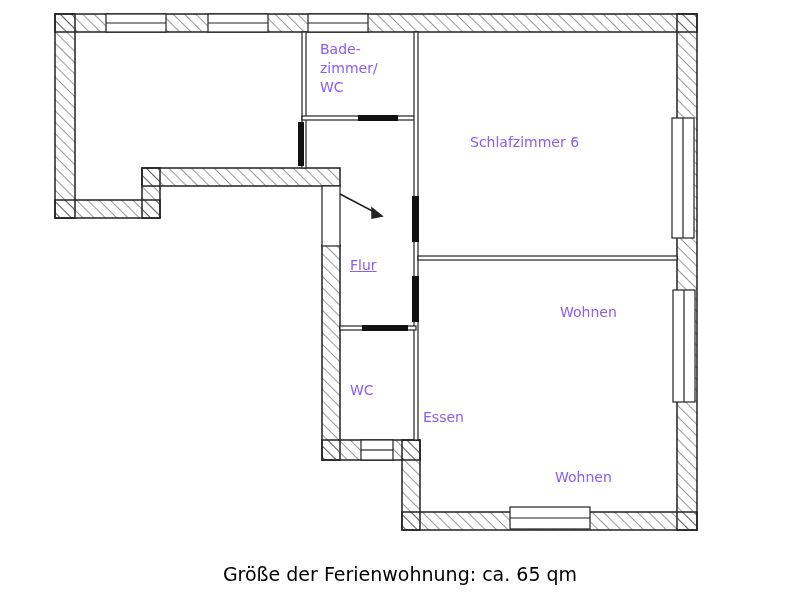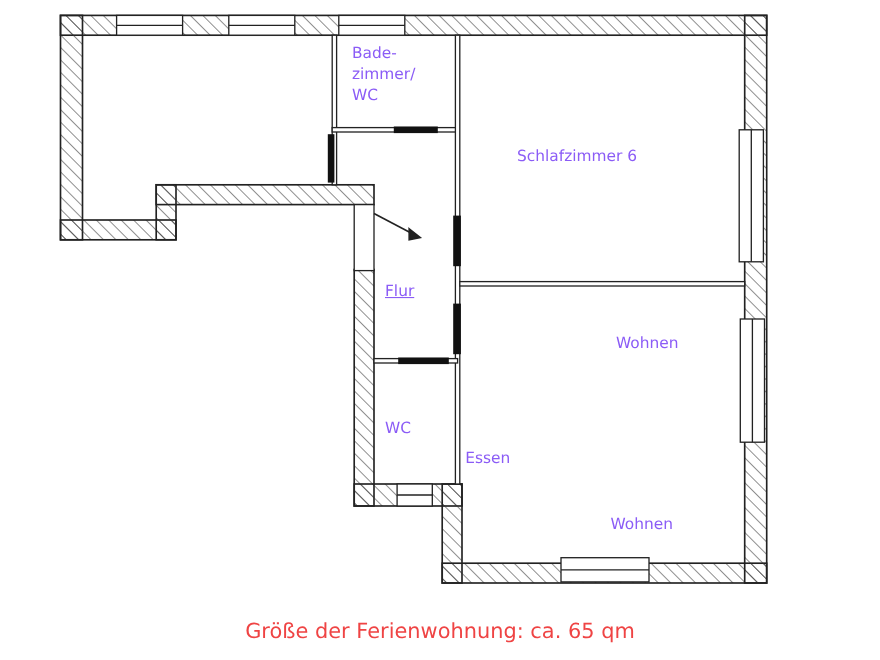--- a/index.html
+++ b/index.html
@@ -1,19 +1,19 @@
 <!DOCTYPE html>
 <html><head>
 <meta charset="utf-8">
 <style>
   html,body{margin:0;padding:0;background:#ffffff;}
   body{width:800px;height:600px;position:relative;overflow:hidden;font-family:"DejaVu Sans",sans-serif;}
   svg{position:absolute;left:0;top:0;}
   .lbl{position:absolute;font-family:"DejaVu Sans",sans-serif;font-size:14px;color:#8b5cf6;text-align:left;line-height:19px;white-space:nowrap;}
-  .caption{position:absolute;left:0;width:800px;top:563px;text-align:center;font-size:19px;color:#ef4444;font-family:"DejaVu Sans",sans-serif;}
+  .caption{position:absolute;left:0;width:800px;top:563px;text-align:center;font-size:19px;color:#000000;font-family:"DejaVu Sans",sans-serif;}
 </style>
 </head>
 <body>
 
 <svg width="800" height="600" viewBox="0 0 800 600">
   <defs>
     <pattern id="hatch" patternUnits="userSpaceOnUse" width="8" height="8" patternTransform="rotate(-45)">
       <line x1="0" y1="0" x2="0" y2="8" stroke="#333" stroke-width="1"></line>
     </pattern>
   </defs>

